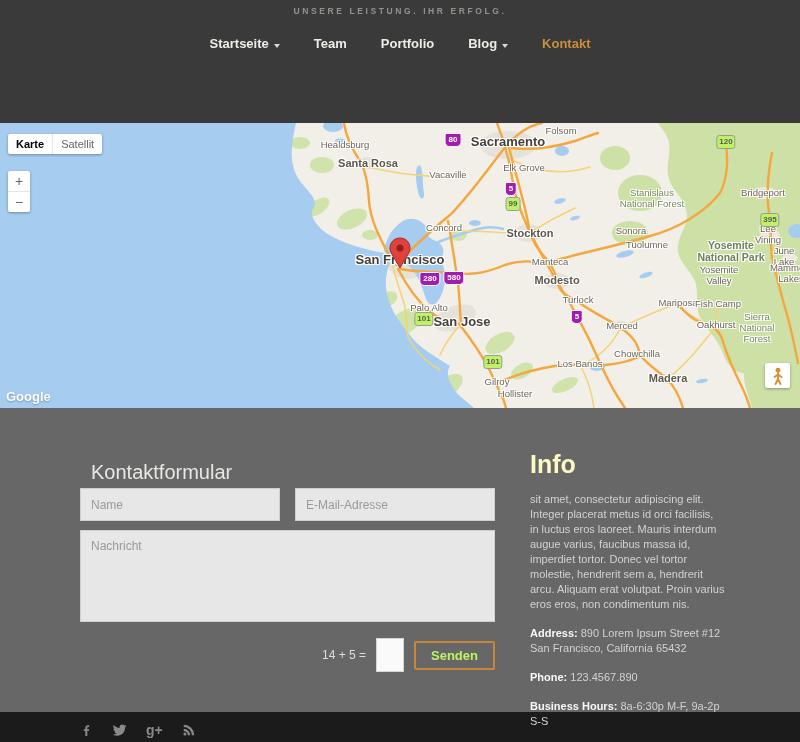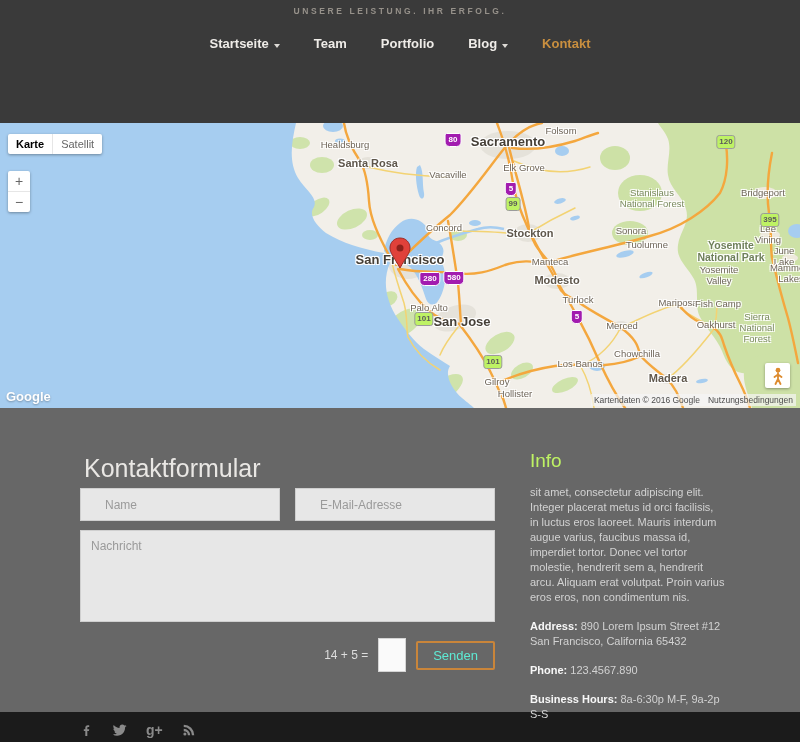--- a/index.html
+++ b/index.html
@@ -45,38 +45,38 @@
      text-shadow:0 1px 2px rgba(0,0,0,.3);z-index:6;}
   .attribution{position:absolute;right:4px;bottom:2px;font-size:8.5px;color:#4d4d4d;z-index:6;
      background:rgba(245,245,245,.7);padding:1px 3px;white-space:nowrap;}
   .attribution .terms{margin-left:8px;color:#4d4d4d;text-decoration:none;cursor:pointer;}
   .pegman-btn{position:absolute;right:10px;top:240px;width:25px;height:25px;background:#fff;border-radius:2px;
      box-shadow:0 1px 3px rgba(0,0,0,.35);z-index:6;display:flex;align-items:center;justify-content:center;cursor:pointer;}
 
   
   .contact{height:304px;background:#676767;position:relative;}
   .contact-inner{width:640px;margin:0 auto;position:relative;height:100%;}
-  .sec-title{position:absolute;top:42px;font-size:25px;font-weight:normal;color:#e9e7e4;margin:4px;}
+  .sec-title{position:absolute;top:42px;font-size:20px;font-weight:normal;color:#e9e7e4;margin:11px;}
   .form-col{position:absolute;left:0;top:80px;width:415px;}
   .row{display:flex;gap:15px;}
   .tf{background:#e7e7e7;border:1px solid #cfcfcf;height:33px;box-sizing:border-box;
-      font-size:12px;color:#444;padding:0 24px;font-family:"Liberation Sans",sans-serif;outline:none;}
+      font-size:12px;color:#444;padding:0 10px;font-family:"Liberation Sans",sans-serif;outline:none;}
   .tf::placeholder,textarea::placeholder{color:#9a9a9a;}
   .tf.name,.tf.email{width:200px;}
   textarea.msg{margin-top:9px;width:415px;height:92px;box-sizing:border-box;background:#e7e7e7;
       border:1px solid #cfcfcf;font-size:12px;color:#444;padding:8px 10px;resize:none;
       font-family:"Liberation Sans",sans-serif;outline:none;}
   .captcha-row{margin-top:12px;display:flex;justify-content:flex-end;align-items:center;gap:10px;width:415px;}
   .captcha-label{font-size:12px;color:#dedede;}
   .captcha-box{width:28px;height:34px;background:#fafafa;border:1px solid #d5d5d5;box-sizing:border-box;
       text-align:center;font-size:13px;outline:none;}
-  .send-btn{background:transparent;border:2px solid #c9853a;color:#5eead4;font-size:13px;
-      padding:5px 15px;border-radius:2px;cursor:pointer;font-family:"Liberation Sans",sans-serif;}
+  .send-btn{background:transparent;border:2px solid #c9853a;color:#bef264;font-size:13px;
+      padding:5px 15px;border-radius:2px;cursor:pointer;font-family:"Liberation Sans",sans-serif;font-weight:bold;}
   .info-col{position:absolute;left:450px;top:42px;width:195px;}
-  .info-title{font-size:19px;font-weight:normal;color:#bef264;margin:0 0 13px 0;}
+  .info-title{font-size:25px;font-weight:bold;color:#fef9c3;margin:0 0 13px 0;}
   .info-text{font-size:11px;line-height:15px;color:#d2d2d2;margin:0;}
   .info-block{font-size:11px;line-height:15px;color:#d2d2d2;margin-top:14px;}
   .info-block .b{font-weight:bold;color:#f7f7f7;}
 
   
   .footer{height:36px;background:#1b1b1b;}
   .footer-inner{width:640px;margin:0 auto;height:100%;display:flex;align-items:center;justify-content:space-between;}
   .credit{font-size:12px;font-weight:bold;color:#5d5d5d;}
   .social{display:flex;gap:19px;align-items:center;}
   .social a{color:#8a8a8a;text-decoration:none;display:flex;align-items:center;cursor:pointer;}
@@ -239,23 +239,20 @@
 
   <div class="map-type-ctl">
     <span class="mt-map" style="pointer-events:auto;">Karte</span>
     <span class="mt-sat" style="pointer-events:auto;">Satellit</span>
   </div>
   <div class="zoom-ctl">
     <div class="zoom-in">+</div>
     <div class="zoom-out">−</div>
   </div>
   <div class="google-logo">Google</div>
-  <div class="attribution">
-    <span>Kartendaten © 2016 Google</span><a class="terms">Nutzungsbedingungen</a>
-  </div>
   <div class="pegman-btn">
     <svg width="16" height="18" viewBox="0 0 16 18">
       <circle cx="8" cy="3.2" r="2.4" fill="#dd8b2f"></circle>
       <path d="M8,6 L8,12 M8,7.5 L4.5,10 M8,7.5 L11.5,10 M8,12 L5.5,17 M8,12 L10.5,17" stroke="#dd8b2f" stroke-width="1.8" stroke-linecap="round" fill="none"></path>
     </svg>
   </div>
 </div>
 
 <div class="contact">
   <div class="contact-inner">

